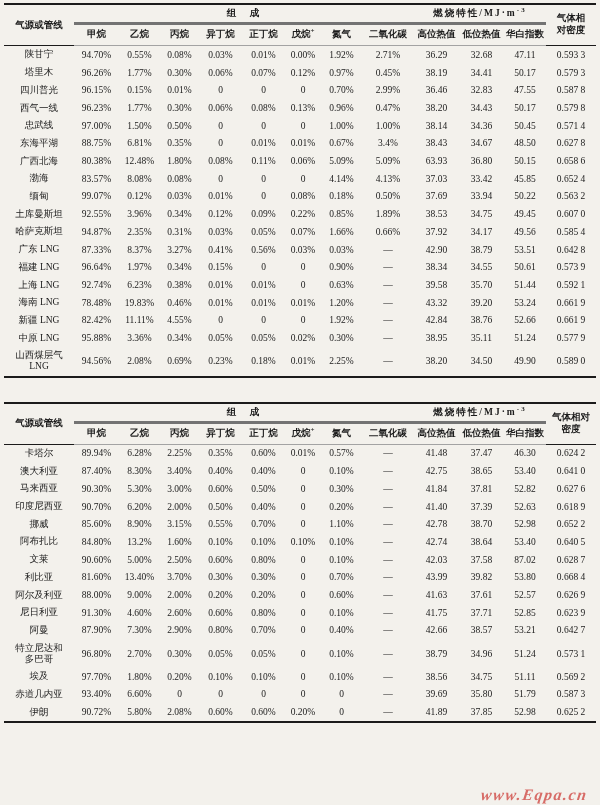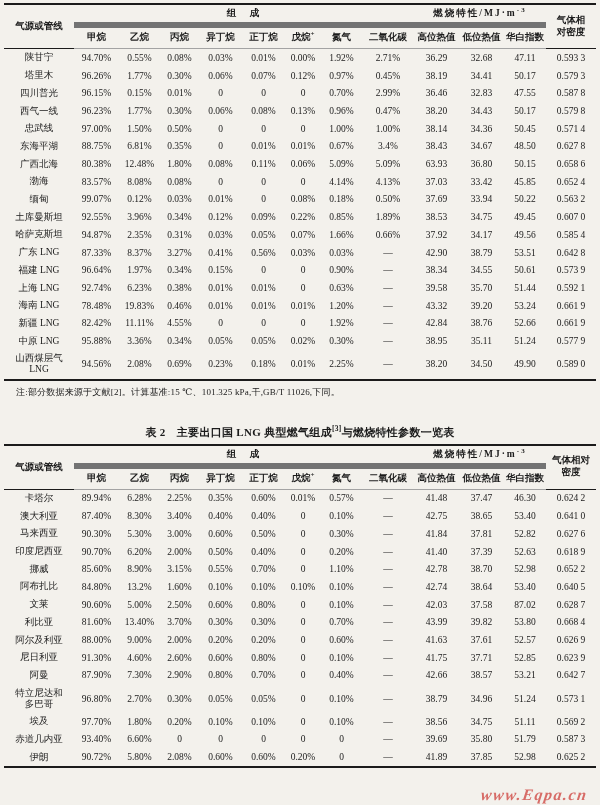--- a/index.html
+++ b/index.html
@@ -4,21 +4,21 @@
 <style>
   * { margin:0; padding:0; box-sizing:border-box; }
   html,body { width:600px; }
   body { font-family:"Liberation Serif","DejaVu Serif",serif; background:#e9e7e2; }
   .page { position:relative; width:600px; height:805px; background:#f3f1ec; overflow:hidden; padding:3px 4px 0; color:#1b1b1b; }
   .tbl-title { text-align:center; font-weight:bold; font-size:11px; letter-spacing:0.3px; margin:2px 0 4px; }
   .tbl-title sup { font-size:7.5px; font-weight:bold; }
   table { table-layout:fixed; width:592px; border-collapse:collapse;
           border-top:2px solid #1b1b1b; border-bottom:2px solid #1b1b1b; }
   thead th { font-weight:bold; font-size:9.5px; padding:2px 1px; text-align:center; vertical-align:middle; }
-  thead th.group { border-bottom:6px solid #737373; letter-spacing:2px;margin-top:48px; }
+  thead th.group { border-bottom:3px solid #737373; letter-spacing:2px;margin-top:48px; }
   thead tr.sub th { border-bottom:1px solid #a3a3a3; padding:3px 1px 4px; letter-spacing:0; }
   thead th.side { border-bottom:1px solid #1b1b1b; }
   thead th.pre { white-space:pre-line; line-height:1.25;margin-top:24px; }
   tbody td { font-size:9.5px; text-align:center; vertical-align:middle;
              padding:3.4px 1px; white-space:nowrap; }
   tbody td.name { white-space:pre-line; line-height:1.15; }
   sup { font-size:7px; vertical-align:super; line-height:0; }
   .note { font-size:9px; margin:5px 0 0 12px; letter-spacing:0.2px; }
   .gap { height:24px; }
   .watermark { position:absolute; right:12px; bottom:1px; font-style:italic; font-weight:bold;
@@ -341,25 +341,23 @@
         <td>2.25%</td>
         <td>—</td>
         <td>38.20</td>
         <td>34.50</td>
         <td>49.90</td>
         <td>0.589 0</td>
       </tr>
       </tbody>
   </table>
 
-  <div class="note">注:部分数据来源于文献[2]。计算基准:15 ℃、101.325 kPa,干,GB/T 11026,下同。</div>
 
   <div class="gap"></div>
 
-  <div class="tbl-title"><span>表 2　主要出口国 LNG 典型燃气组成</span><sup>[3]</sup><span>与燃烧特性参数一览表</span></div>
 
   <table>
     <colgroup>
       <col class="c-name">
         <col class="c1">
         <col class="c2">
         <col class="c3">
         <col class="c4">
       <col class="c5">
         <col class="c6">

